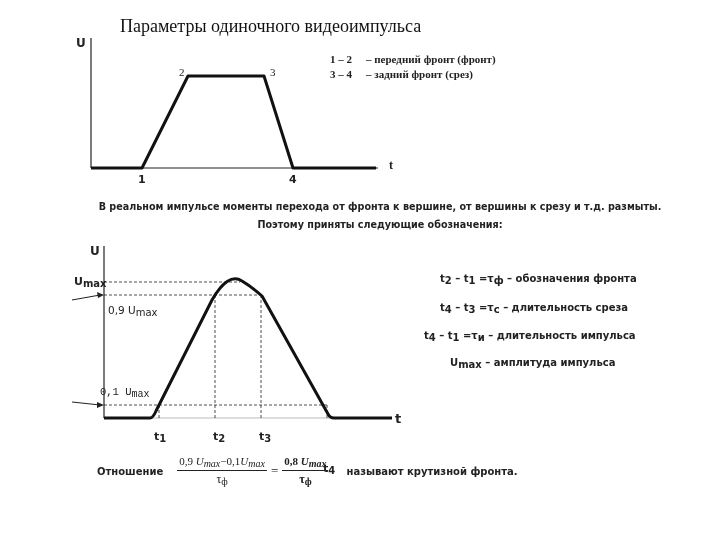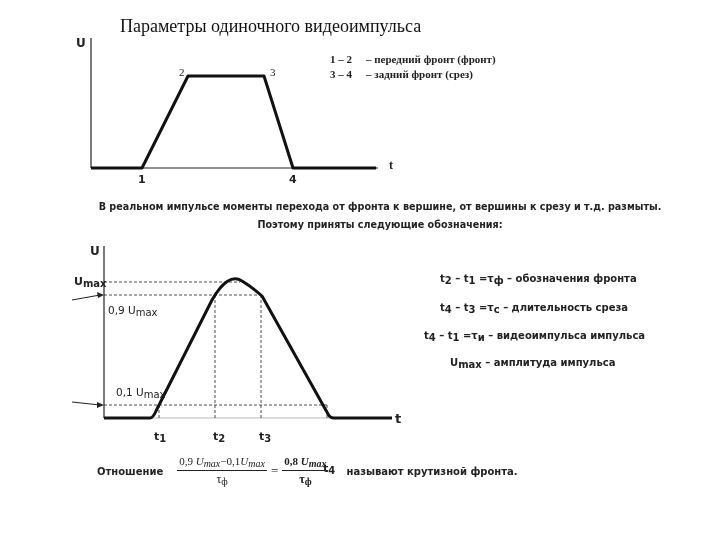--- a/index.html
+++ b/index.html
@@ -93,35 +93,35 @@
 </div>
 
 <div class="abs caption" style="top:201px;">В реальном импульсе моменты перехода от фронта к вершине, от вершины к срезу и т.д. размыты.</div>
 <div class="abs caption" style="top:219px;">Поэтому приняты следующие обозначения:</div>
 
 <div class="abs sans" style="left:90px;top:244px;font-size:12px;font-weight:bold;color:#222;">U</div>
 <div class="abs sans" style="left:395px;top:411px;font-size:13px;font-weight:bold;color:#222;">t</div>
 
 <div class="abs sans" style="left:74px;top:275px;font-size:11px;font-weight:bold;color:#222;"><span>U</span><span class="sub">max</span></div>
 <div class="abs sans" style="left:108px;top:304px;font-size:10.5px;color:#222;"><span>0,9 U</span><span class="sub">max</span></div>
-<div class="abs sans" style="left:116px;top:386px;font-size:10.5px;color:#222;"><span>0,1 U</span><span class="sub">max</span></div>
+<div class="abs sans" style="left:100px;top:386px;font-size:10.5px;color:#222;font-family:Liberation Mono, monospace;"><span>0,1 U</span><span class="sub">max</span></div>
 
 <div class="abs sans" style="left:154px;top:430px;font-size:11px;font-weight:bold;color:#222;"><span>t</span><span class="sub">1</span></div>
 <div class="abs sans" style="left:213px;top:430px;font-size:11px;font-weight:bold;color:#222;"><span>t</span><span class="sub">2</span></div>
 <div class="abs sans" style="left:259px;top:430px;font-size:11px;font-weight:bold;color:#222;"><span>t</span><span class="sub">3</span></div>
 <div class="abs sans" style="left:323px;top:430px;font-size:11px;font-weight:bold;color:#222;margin-top:32px;"><span>t</span><span class="sub">4</span></div>
 
 <div class="abs defs" style="left:440px;top:273px;">
   <span>t</span><span class="sub">2</span><span> – </span><span>t</span><span class="sub">1</span><span> =τ</span><span class="sub">ф</span><span> – обозначения фронта</span>
 </div>
 <div class="abs defs" style="left:440px;top:302px;">
   <span>t</span><span class="sub">4</span><span> – </span><span>t</span><span class="sub">3</span><span> =τ</span><span class="sub">с</span><span> – длительность среза</span>
 </div>
 <div class="abs defs" style="left:424px;top:330px;">
-  <span>t</span><span class="sub">4</span><span> – </span><span>t</span><span class="sub">1</span><span> =τ</span><span class="sub">и</span><span> – видеоимпульса импульса</span>
+  <span>t</span><span class="sub">4</span><span> – </span><span>t</span><span class="sub">1</span><span> =τ</span><span class="sub">и</span><span> – длительность импульса</span>
 </div>
 <div class="abs defs" style="left:450px;top:357px;">
   <span>U</span><span class="sub">max</span><span> – амплитуда импульса</span>
 </div>
 
 <div class="abs formula">
   <span>Отношение</span>
   <span style="width:10px;display:inline-block;"></span>
   <span class="frac">
     <span class="num"><span>0,9 </span><span class="it">U</span><span class="it sub">max</span><span>−0,1</span><span class="it">U</span><span class="it sub">max</span></span>

